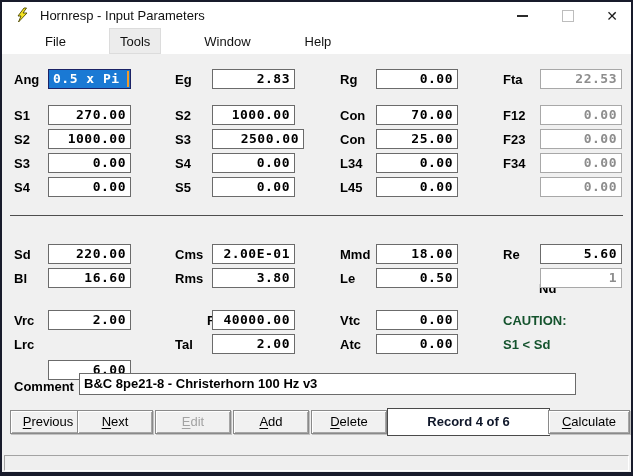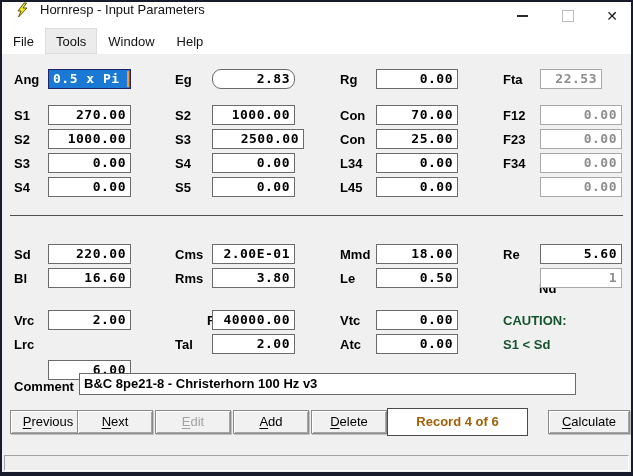--- a/index.html
+++ b/index.html
@@ -1,51 +1,51 @@
 <!DOCTYPE html>
 <html><head>
 <meta charset="utf-8">
 <style>
   html,body{margin:0;padding:0;width:633px;height:476px;overflow:hidden;background:#181b2b;
             font-family:"Liberation Sans",sans-serif;}
   .window{position:absolute;left:2px;top:2px;width:629px;height:470px;background:#f0f0f0;}
   .chrome{position:absolute;left:0;top:0;right:0;height:52px;background:#ffffff;}
-  .titlebar{position:absolute;left:0;top:0;right:0;height:26px;display:flex;}
+  .titlebar{position:absolute;left:0;top:0;right:0;height:26px;display:flex;align-items:center;}
   .title-icon{margin-left:12px;margin-right:10px;width:16px;height:16px;flex:0 0 auto;}
   .title-text{font-size:13px;color:#111;}
   .cap{position:absolute;top:3px;width:32px;height:21px;display:flex;align-items:center;justify-content:center;cursor:default;}
   .cap-min{left:504px;}
   .cap-max{left:550px;}
   .cap-close{left:594px;font-size:14px;color:#1a1a1a;}
   .glyph-min{width:11px;height:2px;background:#2b2b2b;}
   .glyph-max{width:10px;height:10px;border:1px solid #bdbdbd;background:#fff;}
   .menubar{position:absolute;left:0;top:26px;right:0;height:26px;display:flex;align-items:stretch;
            padding-left:0;font-size:13px;color:#111;background:#fff;}
-  .menu-item{display:flex;align-items:center;padding:0 10px;border:1px solid transparent;}
+  .menu-item{display:flex;align-items:center;padding:0 10px;border:1px solid transparent;margin-left:32px;}
   .menu-item.hl{background:#ececec;border-color:#dcdcdc;}
   .client-label{position:absolute;font-size:13px;font-weight:bold;color:#000;white-space:nowrap;}
   .field{position:absolute;height:20px;background:#fff;border:1px solid #6b6b6b;box-sizing:border-box;
          font-family:"DejaVu Sans Mono",monospace;font-size:13px;font-weight:bold;color:#000;
          line-height:18px;text-align:right;padding-right:4px;letter-spacing:0.5px;white-space:nowrap;overflow:hidden;}
   .field.disabled{color:#8d8d8d;border-color:#a8a8a8;}
   .field.focused{border:1px solid #1c2366;background:#1a79d4;color:#fff;text-align:left;padding-left:4px;padding-right:0;}
   .field .caret{position:absolute;right:1px;top:1px;bottom:1px;width:2px;background:#ef9b2d;}
   .caution{position:absolute;font-size:13px;font-weight:bold;color:#14532d;white-space:nowrap;}
   .separator{position:absolute;left:8px;width:613px;height:0;border-top:1px solid #4f4f4f;}
   .comment-field{position:absolute;left:77px;top:371px;width:497px;height:22px;box-sizing:border-box;
                  background:#fff;border:1px solid #6b6b6b;font-size:13px;font-weight:bold;color:#000;
                  line-height:20px;padding-left:4px;white-space:nowrap;overflow:hidden;}
   .btn{position:absolute;top:408px;width:76px;height:24px;box-sizing:border-box;background:#f1f1f1;
        border:1px solid #8a8a8a;box-shadow:inset 1px 1px 0 #ffffff,inset -1px -1px 0 #a6a6a6,1px 1px 0 #c2c2c2;
        font-family:"Liberation Sans",sans-serif;font-size:13px;color:#000;text-align:center;line-height:21px;cursor:default;}
   .btn u{text-underline-offset:2px;}
   .btn.disabled{color:#a3a3a3;}
   .btn.calculate{left:546px;width:82px;}
-  .record-panel{position:absolute;left:385px;top:406px;width:141px;height:28px;box-sizing:border-box;
-                background:#fff;border:1px solid #4a4a4a;font-size:13px;font-weight:bold;color:#a16207;
+  .record-panel{position:absolute;left:385px;top:406px;width:163px;height:28px;box-sizing:border-box;
+                background:#fff;border:1px solid #4a4a4a;font-size:13px;font-weight:bold;color:#0f172a;
                 text-align:center;line-height:26px;}
   .statusbar{position:absolute;left:2px;top:453px;width:625px;height:16px;box-sizing:border-box;
              background:#efefef;border:1px solid;border-color:#a3a3a3 #ffffff #ffffff #a3a3a3;}
 </style>
 </head>
 <body>
 
 <div class="window">
   <div class="chrome"></div>
 
@@ -69,25 +69,25 @@
       <div class="menu-item">File</div>
       <div class="menu-item hl">Tools</div>
       <div class="menu-item">Window</div>
       <div class="menu-item">Help</div>
     </div>
 
   <div id="params">
       <span class="client-label" style="left: 12px; top: 70px;">Ang</span>
       <div class="field focused" style="left: 46px; top: 67px; width: 83px;">0.5 x Pi<span class="caret"></span></div>
       <span class="client-label" style="left: 173px; top: 70px;">Eg</span>
-      <div class="field" style="left: 210px; top: 67px; width: 83px; border-radius: 9px;">2.83</div>
+      <div class="field" style="left: 210px; top: 67px; width: 83px;">2.83</div>
       <span class="client-label" style="left: 338px; top: 70px;">Rg</span>
       <div class="field" style="left: 374px; top: 67px; width: 82px;">0.00</div>
       <span class="client-label" style="left: 501px; top: 70px;">Fta</span>
-      <div class="field disabled" style="left: 538px; top: 67px; width: 62px;">22.53</div>
+      <div class="field disabled" style="left: 538px; top: 67px; width: 82px;">22.53</div>
       <span class="client-label" style="left: 12px; top: 106px;">S1</span>
       <div class="field" style="left: 46px; top: 103px; width: 83px;">270.00</div>
       <span class="client-label" style="left: 173px; top: 106px;">S2</span>
       <div class="field" style="left: 210px; top: 103px; width: 83px;">1000.00</div>
       <span class="client-label" style="left: 338px; top: 106px;">Con</span>
       <div class="field" style="left: 374px; top: 103px; width: 82px;">70.00</div>
       <span class="client-label" style="left: 501px; top: 106px;">F12</span>
       <div class="field disabled" style="left: 538px; top: 103px; width: 82px;">0.00</div>
       <span class="client-label" style="left: 12px; top: 130px;">S2</span>
       <div class="field" style="left: 46px; top: 127px; width: 83px;">1000.00</div>

